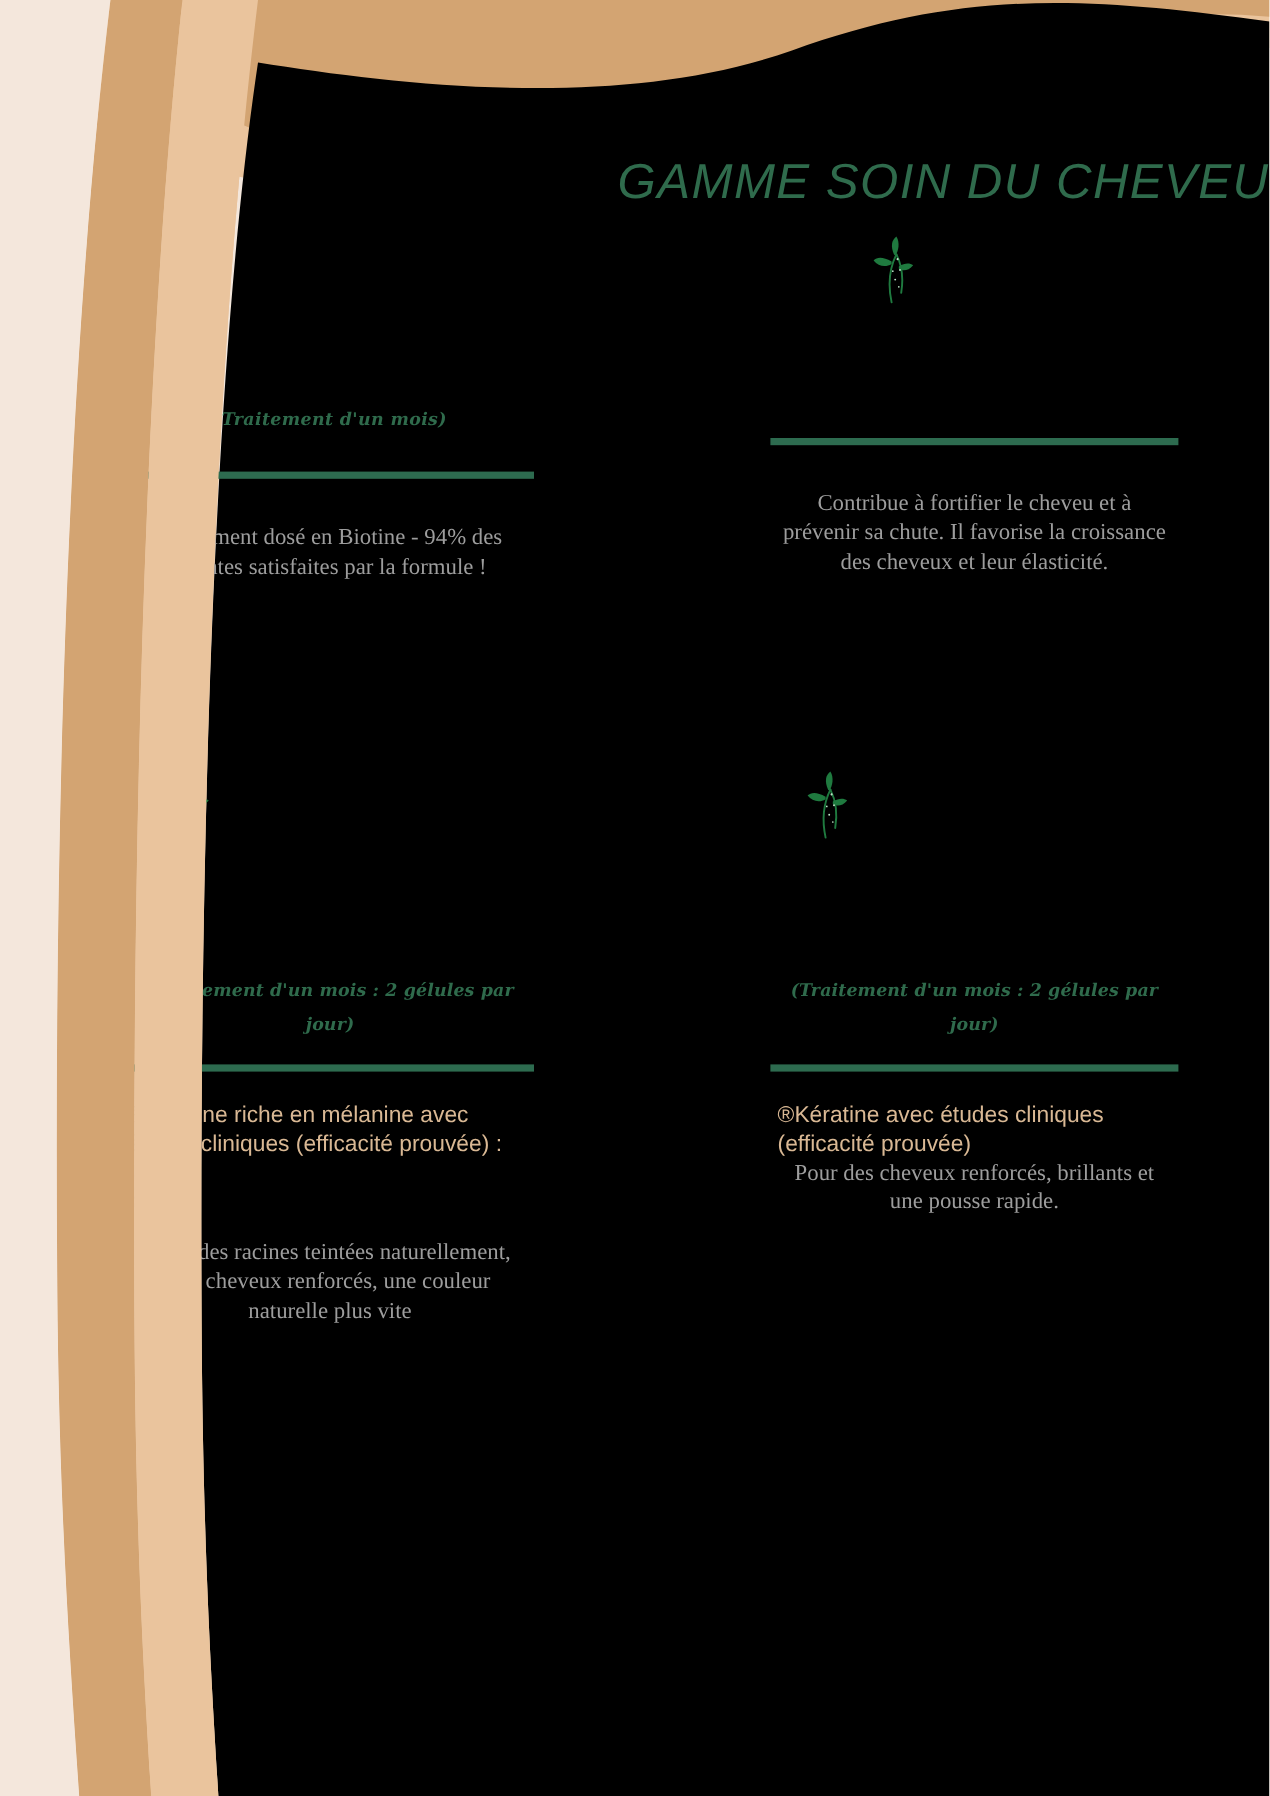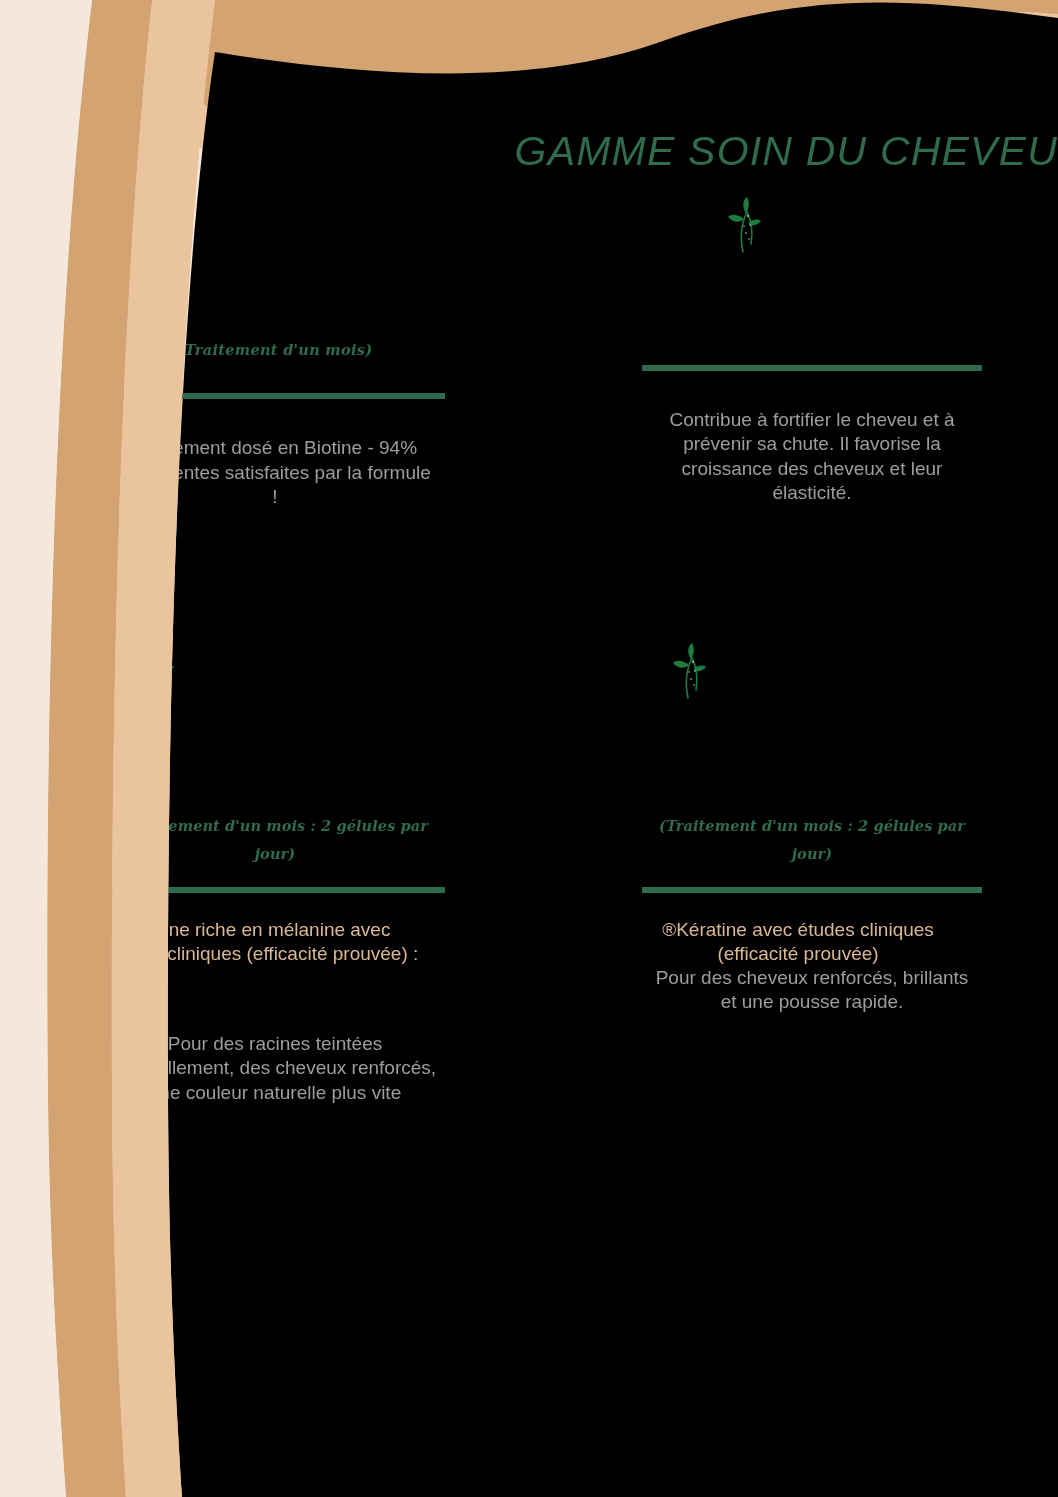--- a/index.html
+++ b/index.html
@@ -73,21 +73,21 @@
     text-align: center;
     line-height: 1.95;
     letter-spacing: 0.3px;
   }
   .rule {
     height: 6px;
     background: #2d6b4f;
     margin: 0;
   }
   .body-center {
-    font-family: Liberation Sans, sans-serif;
+    font-family: Liberation Serif, serif;
     font-size: 19px;
     line-height: 1.28;
     color: #9d9d9d;
     text-align: center;
   }
   .body-tan {
     font-family: "Liberation Sans", sans-serif;
     font-size: 19px;
     line-height: 1.28;
     color: #d9b894;
@@ -254,21 +254,21 @@
       </div>
       <div class="clip-strip" style="width:18px; height:24px;">
         <div class="body-tan" style="white-space:nowrap;">d</div>
       </div>
       <div class="body-center" style="margin-top:18px; padding:0 8px;">Pour des racines teintées naturellement, des cheveux renforcés, une couleur naturelle plus vite</div>
     </div>
 
     <div class="card" style="left:642px; top:812px;">
       <div class="card-sub" style="letter-spacing:0.1px;">(Traitement d'un mois : 2 gélules par jour)</div>
       <div class="rule" style="margin-top:18px;"></div>
-      <div class="body-tan" style="margin-top:25px; width:300px; padding-left:6px;text-align:center;">®Kératine avec études cliniques (efficacité prouvée)</div>
+      <div class="body-tan" style="margin-top:25px; width:300px; padding-left:6px;">®Kératine avec études cliniques (efficacité prouvée)</div>
       <div class="body-center" style="padding:0 6px;">Pour des cheveux renforcés, brillants et une pousse rapide.</div>
     </div>
 
   </div>
 
   <svg class="deco-layer" viewBox="0 0 1058 1497" preserveAspectRatio="none">
     <path fill="#d3a472" d="M 92,0 L 152,0
              C 120,300 110,700 112,1100
              C 113,1280 120,1400 126,1497
              L 66,1497

